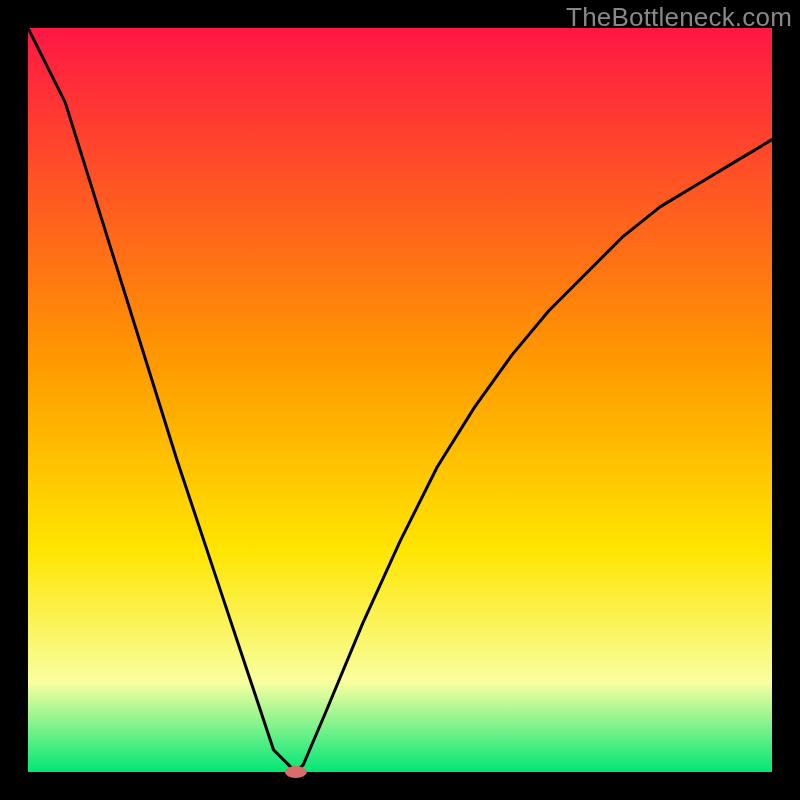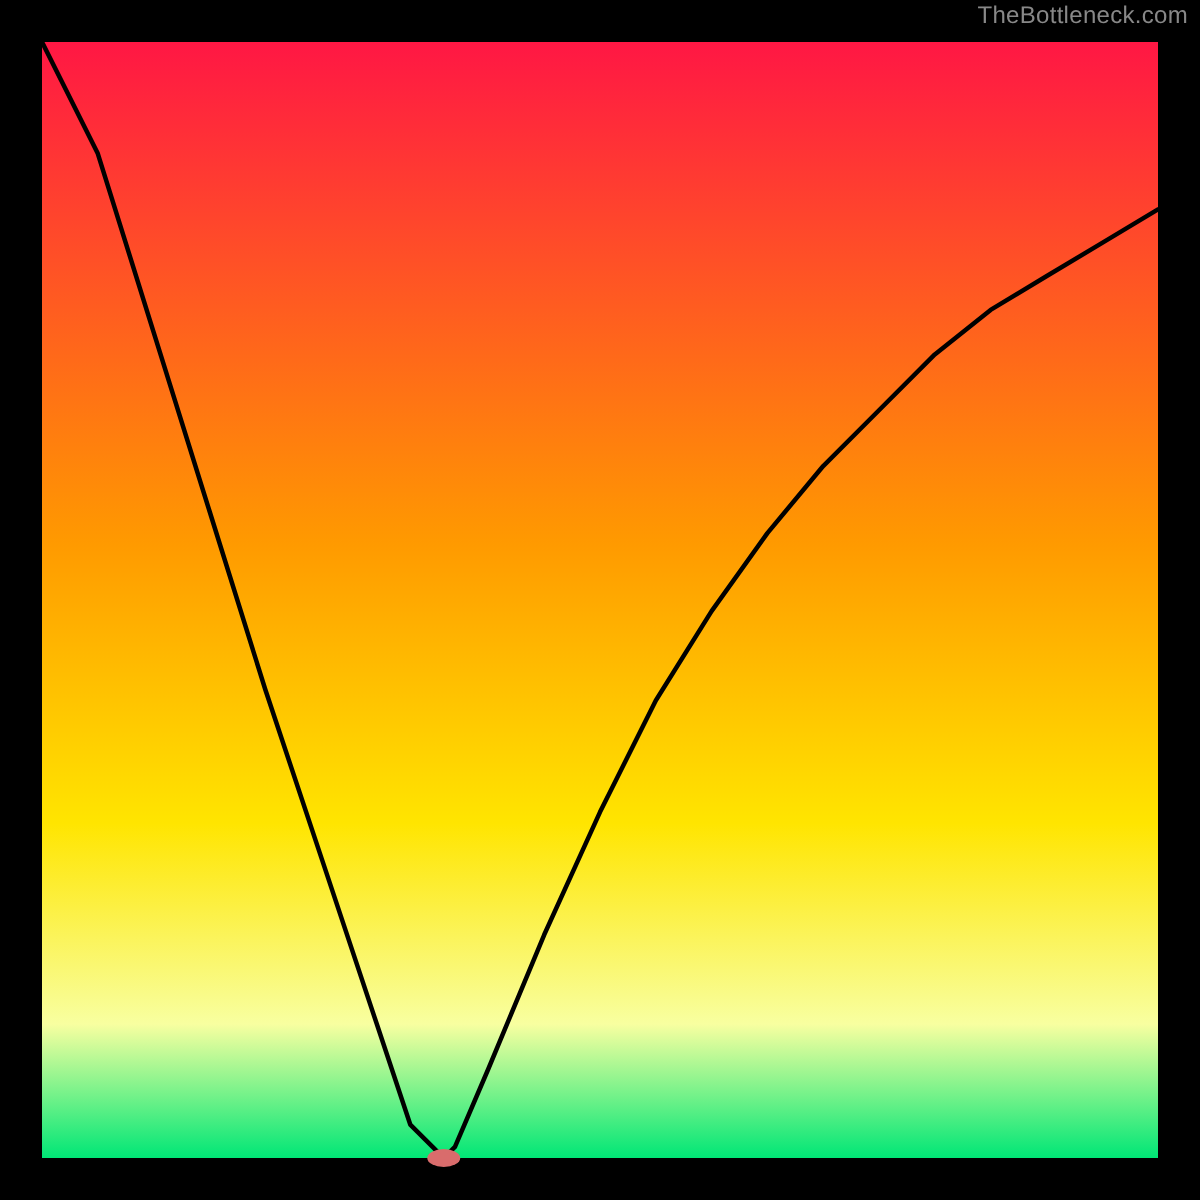--- a/index.html
+++ b/index.html
@@ -15,21 +15,21 @@
     position: relative;
     width: 800px;
     height: 800px;
     background: #000;
   }
   .watermark {
     position: absolute;
     top: 2px;
     right: 8px;
     color: #888;
-    font-size: 16px;
+    font-size: 26px;
     font-weight: 500;
     letter-spacing: 0.2px;
     z-index: 5;
     user-select: none;
   }
   svg {
     display: block;
   }
 </style>
 </head>

